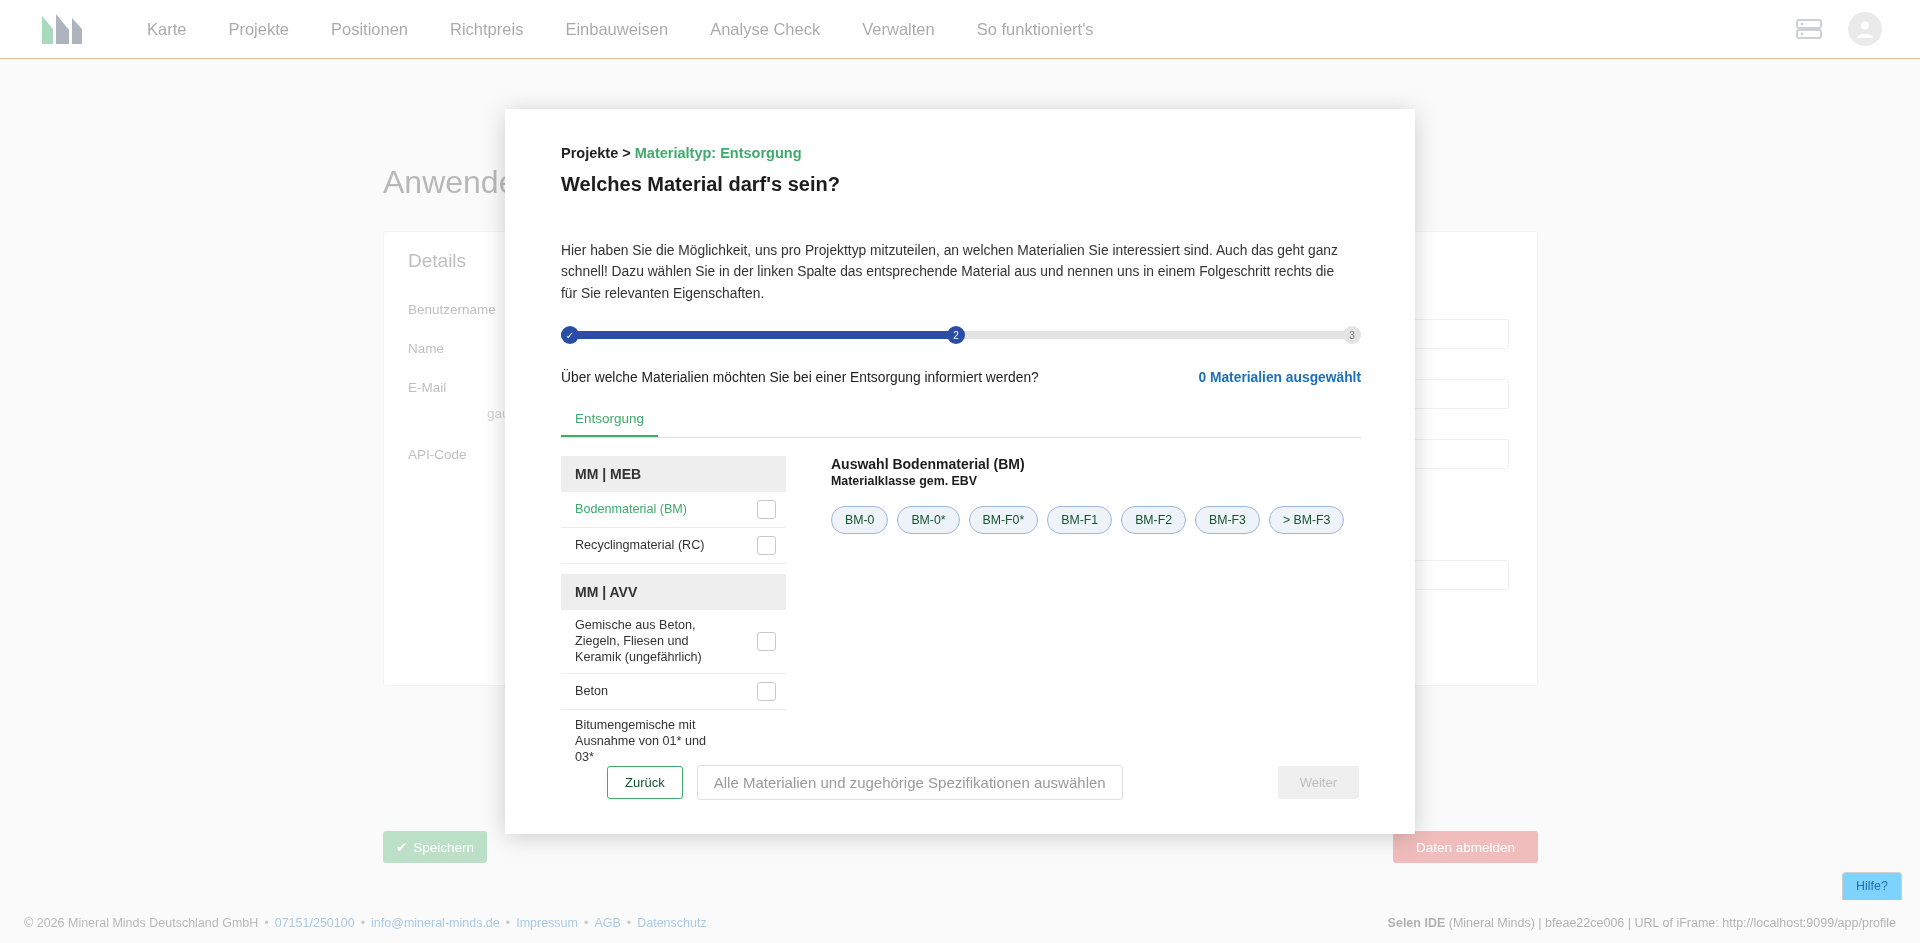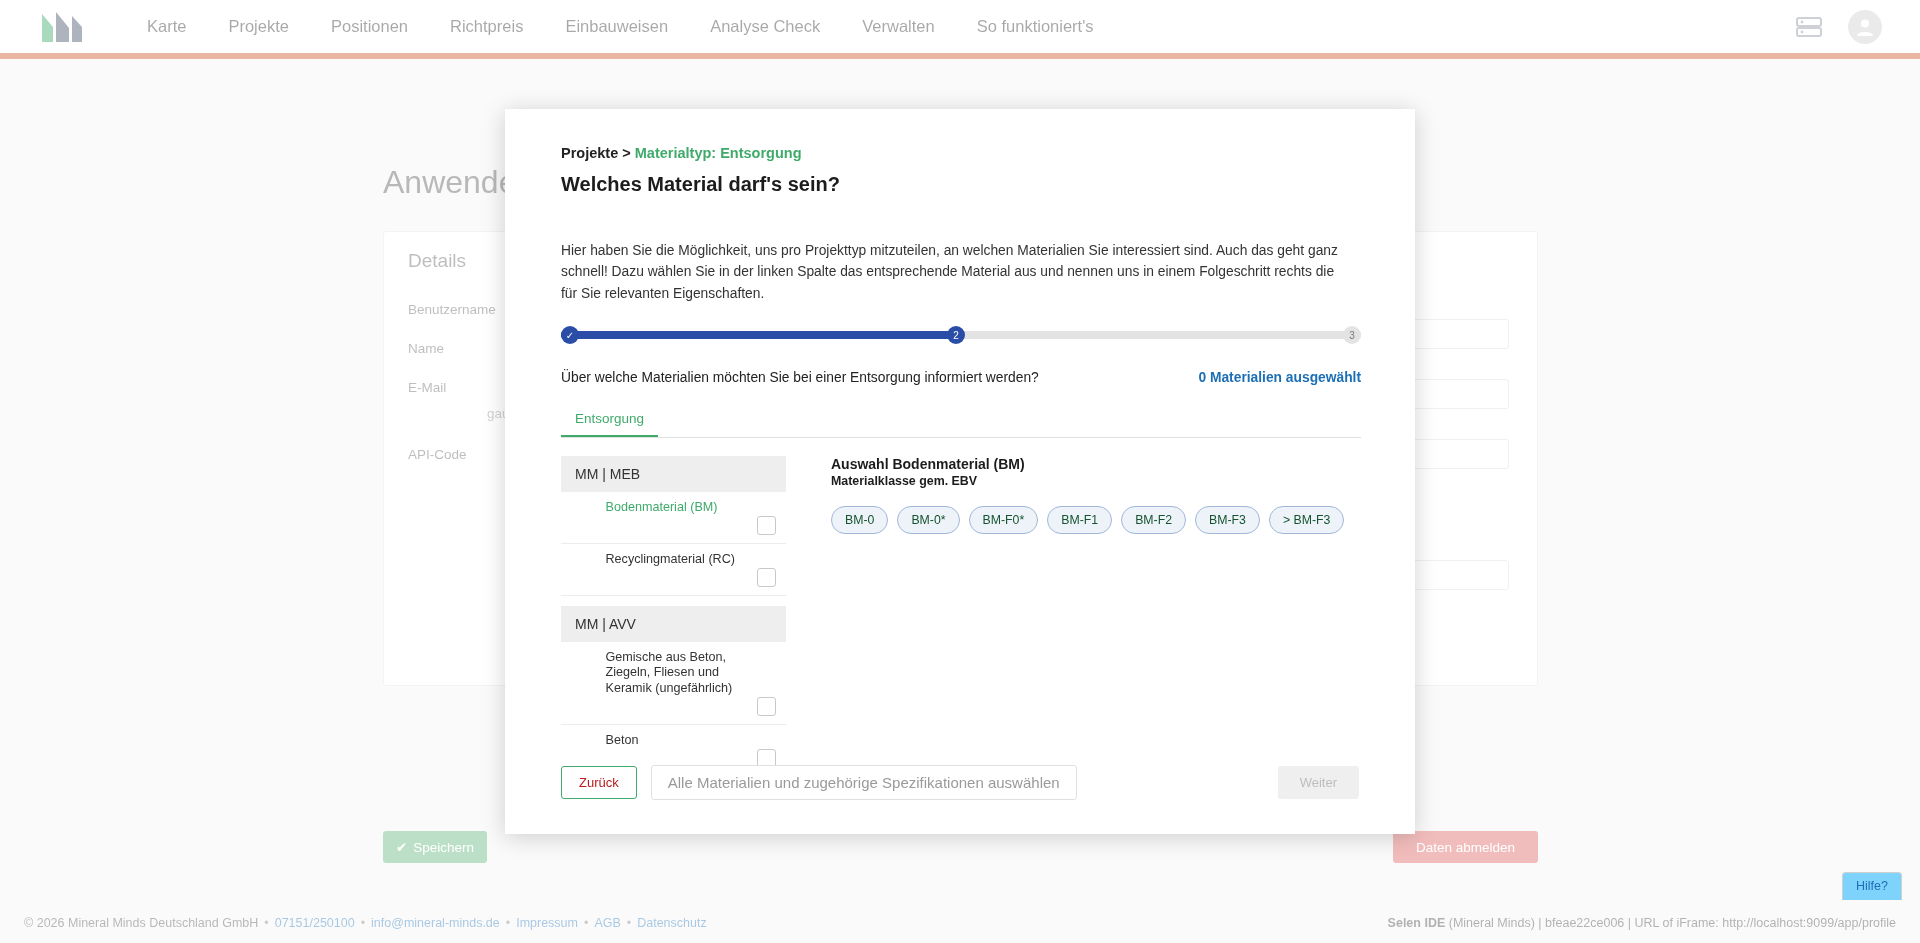--- a/index.html
+++ b/index.html
@@ -10,21 +10,21 @@
     background: #f2f2f2;
     overflow: hidden;
   }
   #root { position: relative; width: 1920px; height: 943px; }
 
   
   .topnav {
     position: absolute; top: 0; left: 0; width: 1920px; height: 59px;
     background: #ffffff;
     display: flex; align-items: center;
-    border-bottom: 6px solid #c2410c;
+    border-bottom: 1px solid #c2410c;
     z-index: 5;
   }
   .brand { margin-left: 40px; width: 44px; height: 34px; display: flex; align-items: center; }
   .nav-items { display: flex; align-items: center; margin-left: 42px; gap: 0px; }
   .nav-item {
     font-size: 16.5px; color: #1c1c1c; padding: 0 21px; cursor: pointer;
     white-space: nowrap; line-height: 59px;
   }
   .nav-right { margin-left: auto; display: flex; align-items: center; gap: 22px; margin-right: 38px; }
   .icon-btn { width: 34px; height: 30px; display: flex; align-items: center; justify-content: center; cursor: pointer; }
@@ -125,25 +125,25 @@
   .tabs { margin-top: 20px; width: 800px; border-bottom: 1px solid #e0e0e0; display: flex; }
   .tab {
     font-size: 13.5px; color: #3faa6a; padding: 6px 14px 9px 14px;
     border-bottom: 2px solid #3faa6a; cursor: pointer;
   }
 
   
   .content { display: flex; margin-top: 18px; width: 800px; }
   .col-left { width: 225px; max-height: 310px; overflow: hidden; }
   .grp-head {
-    background: #eeeeee; font-size: 14px; color: #333; padding: 10px 14px; font-weight: normal;
+    background: #eeeeee; font-size: 14px; color: #333; padding: 10px 14px; font-weight: bold;
   }
   .mat-row {
     display: flex; align-items: center; border-bottom: 1px solid #ececec;
-    padding: 8px 0 8px 14px; min-height: 34px; cursor: pointer; flex-direction: column;
+    padding: 8px 0 8px 14px; min-height: 34px; cursor: pointer;
   }
   .mat-label { font-size: 12.6px; color: #333; line-height: 1.25; width: 150px; }
   .mat-label.active { color: #3faa6a; }
   .chk {
     width: 19px; height: 19px; border: 1px solid #c9c9c9; border-radius: 3px;
     background: #fff; margin-left: auto; margin-right: 10px; cursor: pointer; flex: none;
   }
   .col-right { flex: 1; padding-left: 45px; }
   .right-title { font-size: 14px; font-weight: bold; color: #1c1c1c; }
   .right-sub { font-size: 12.4px; font-weight: bold; color: #1c1c1c; margin-top: 2px; }
@@ -152,22 +152,22 @@
     border: 1px solid #9fb7d8; border-radius: 14px; background: #eef3fa;
     color: #14532d; font-size: 12.3px; padding: 6px 13px; cursor: pointer; white-space: nowrap;
   }
 
   
   .modal-foot {
     position: absolute; left: 56px; right: 56px; bottom: 34px;
     display: flex; align-items: center; gap: 14px;
   }
   .btn-back {
-    border: 1px solid #3faa6a; color: #b91c1c; background: #fff; border-radius: 3px;
-    font-size: 13px; padding: 8px 17px; cursor: pointer;
+    border: 1px solid #3faa6a; color: #14532d; background: #fff; border-radius: 3px;
+    font-size: 13px; padding: 8px 17px; cursor: pointer; margin-left: 46px;
   }
   .btn-selectall {
     border: 1px solid #e0e0e0; color: #9a9a9a; background: #fff; border-radius: 3px;
     font-size: 15px; padding: 8px 16px; cursor: pointer;
   }
   .btn-next {
     margin-left: auto; background: #efefef; color: #bdbdbd; border: none; border-radius: 3px;
     font-size: 13px; padding: 9px 22px; cursor: default;
   }
 </style>

